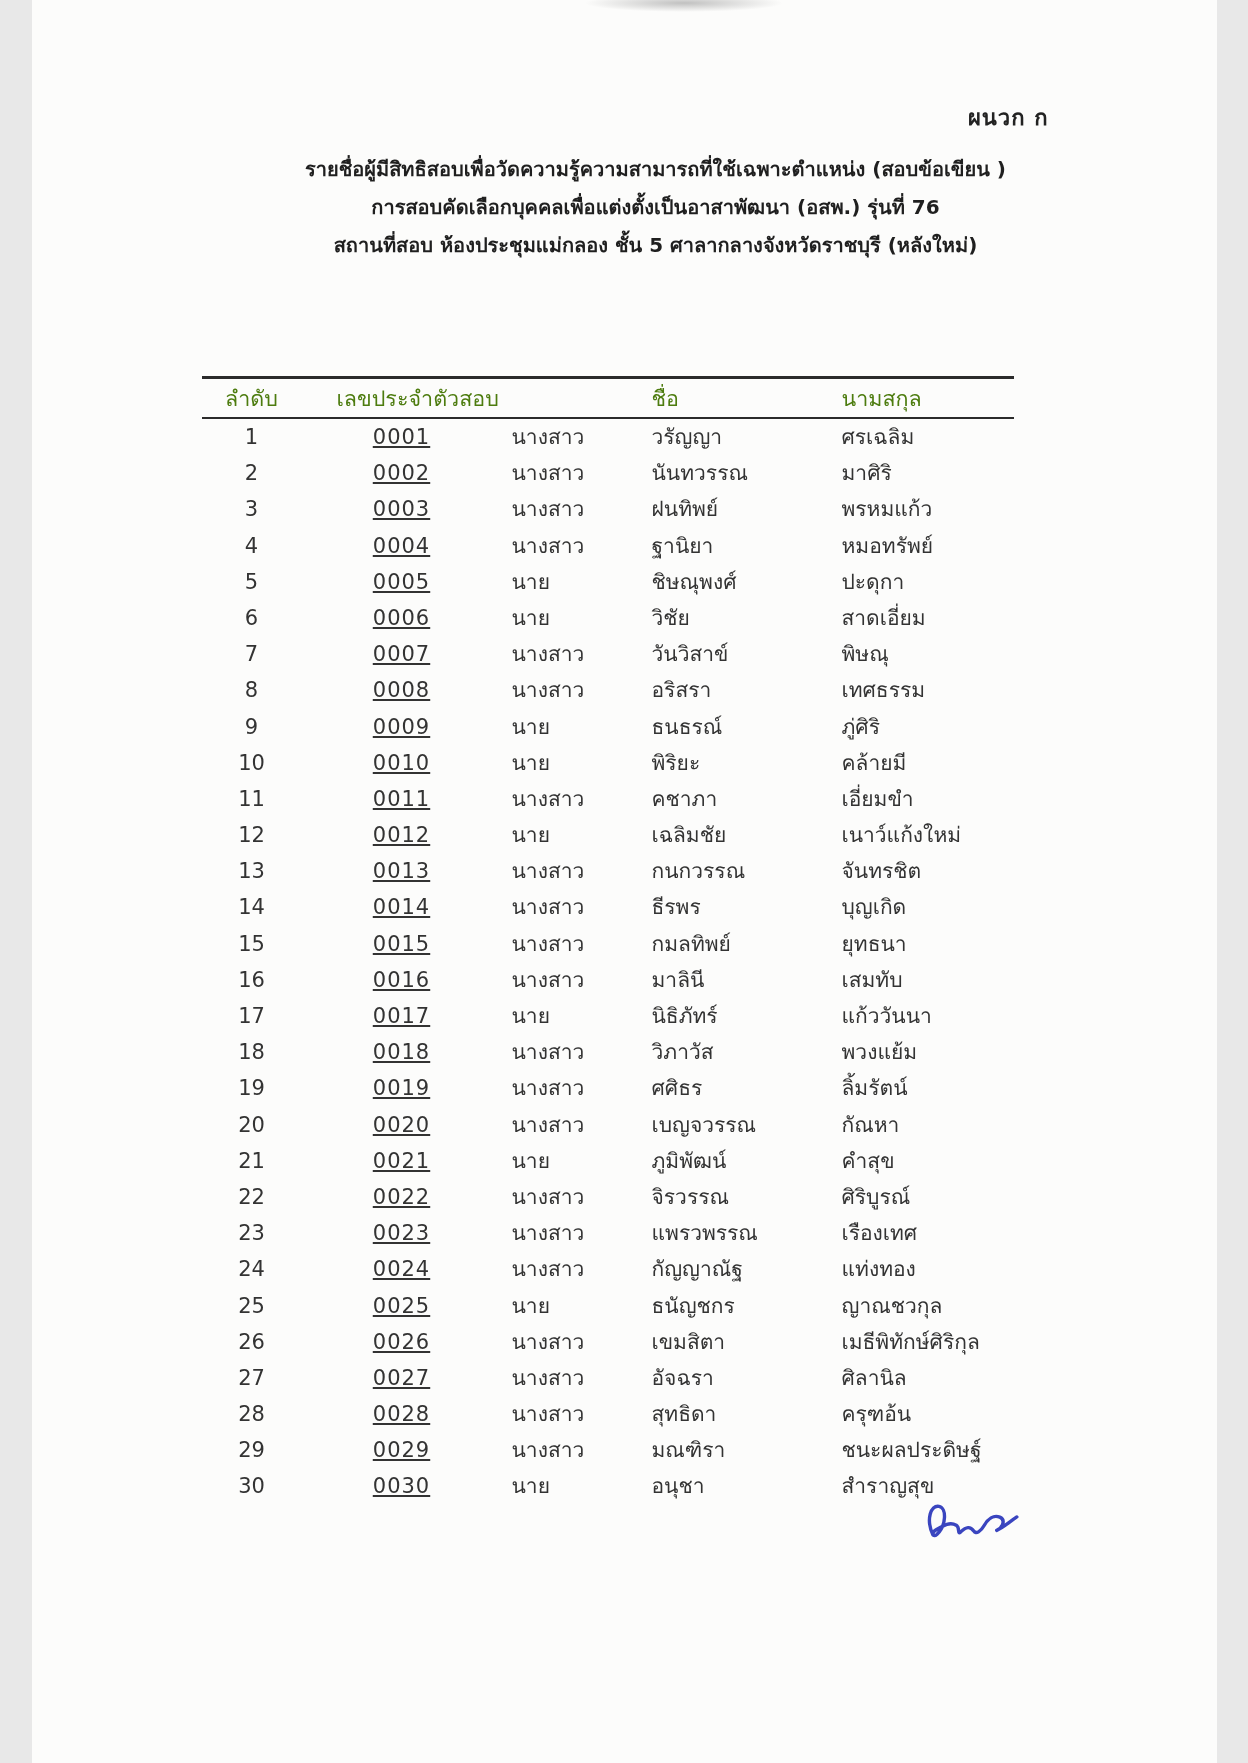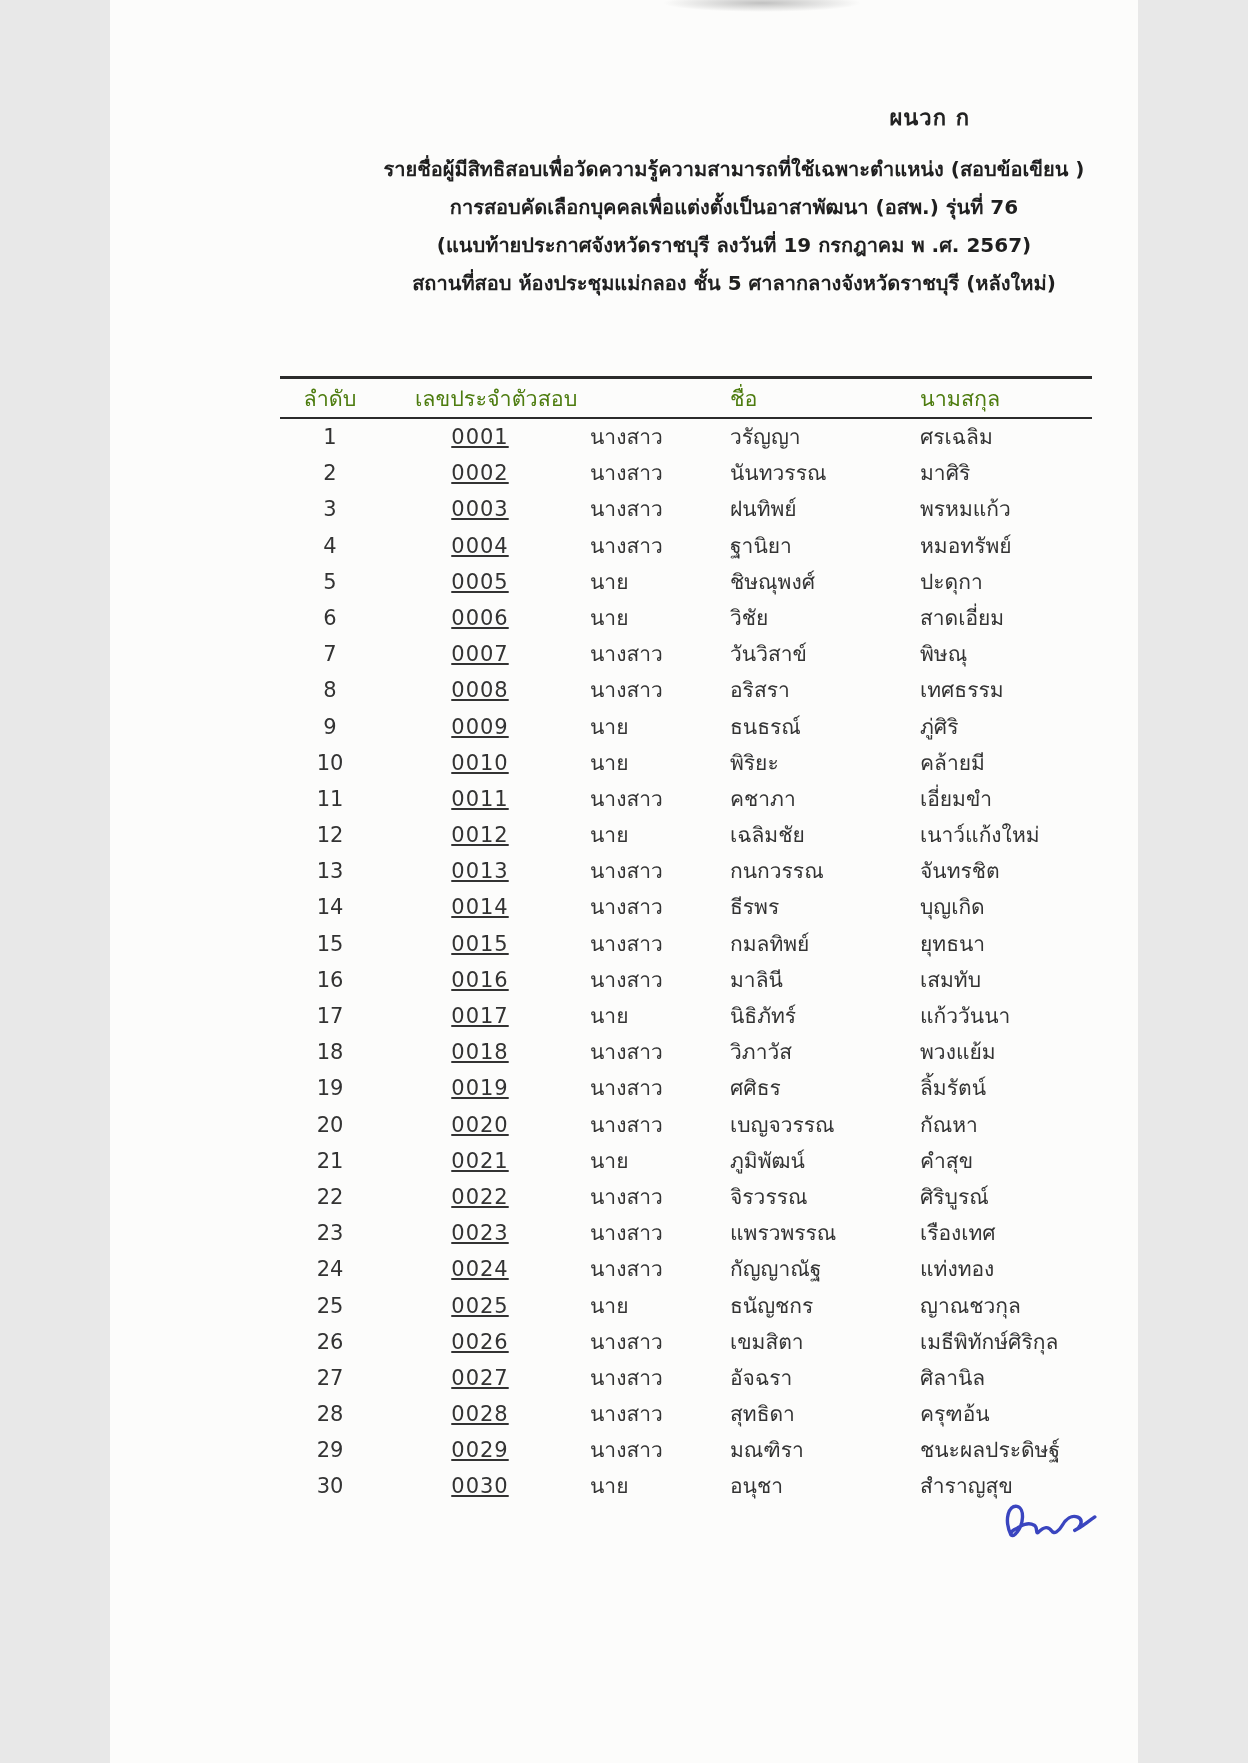--- a/index.html
+++ b/index.html
@@ -1,18 +1,18 @@
 <!DOCTYPE html>
 <html><head>
 <meta charset="utf-8">
 <style>
   html,body { margin:0; padding:0; background:#e8e8e8; }
   .page {
     position:relative;
-    width:1028px; height:1763px;
+    width:1185px; height:1763px;
     margin:0 auto;
     background:#fcfcfb;
     font-family:"DejaVu Sans", sans-serif;
     color:#2f2f2f;
     overflow:hidden;
   }
   .scan-smudge {
     position:absolute; left:552px; top:-6px; width:200px; height:18px;
     background:radial-gradient(ellipse at center, rgba(120,120,120,.45), rgba(120,120,120,0) 70%);
     pointer-events:none;
@@ -69,21 +69,20 @@
 
 <div class="page">
 
   <div class="scan-smudge"></div>
 
   <div class="appendix-label">ผนวก ก</div>
 
   <div class="title-block">
     <div class="title-line">รายชื่อผู้มีสิทธิสอบเพื่อวัดความรู้ความสามารถที่ใช้เฉพาะตำแหน่ง    (สอบข้อเขียน )</div>
     <div class="title-line">การสอบคัดเลือกบุคคลเพื่อแต่งตั้งเป็นอาสาพัฒนา    (อสพ.) รุ่นที่ 76</div>
-    <div class="title-line">(แนบท้ายประกาศจังหวัดราชบุรี ลงวันที่   19 กรกฎาคม  พ .ศ. 2567)</div>
     <div class="title-line">สถานที่สอบ ห้องประชุมแม่กลอง ชั้น   5 ศาลากลางจังหวัดราชบุรี  (หลังใหม่)</div>
   </div>
 
   <div class="candidate-table">
     <div class="table-head">
       <div class="hcell h-no">ลำดับ</div>
       <div class="hcell h-code">เลขประจำตัวสอบ</div>
       <div class="hcell h-fname">ชื่อ</div>
       <div class="hcell h-lname">นามสกุล</div>
     </div>

